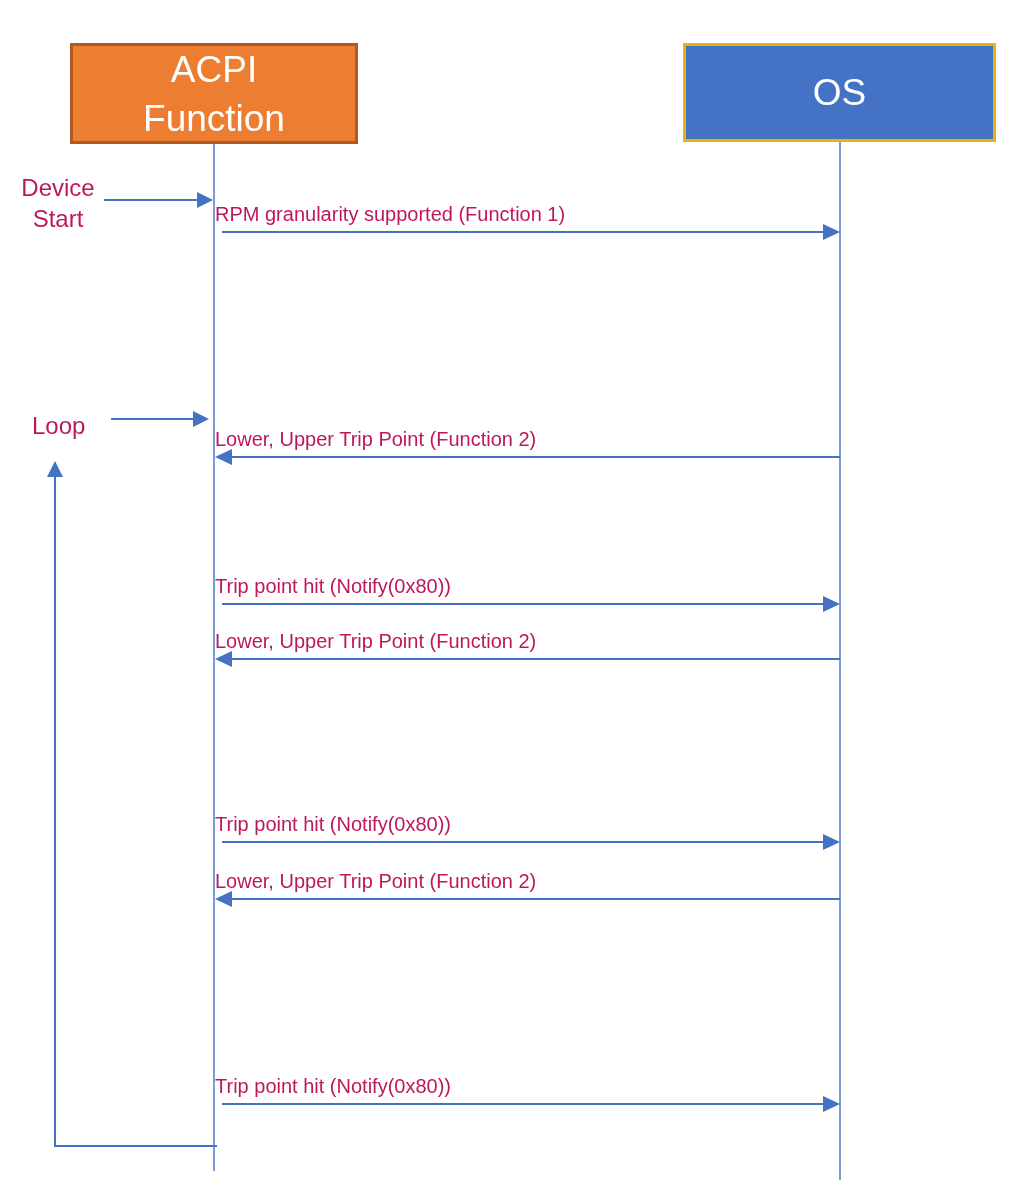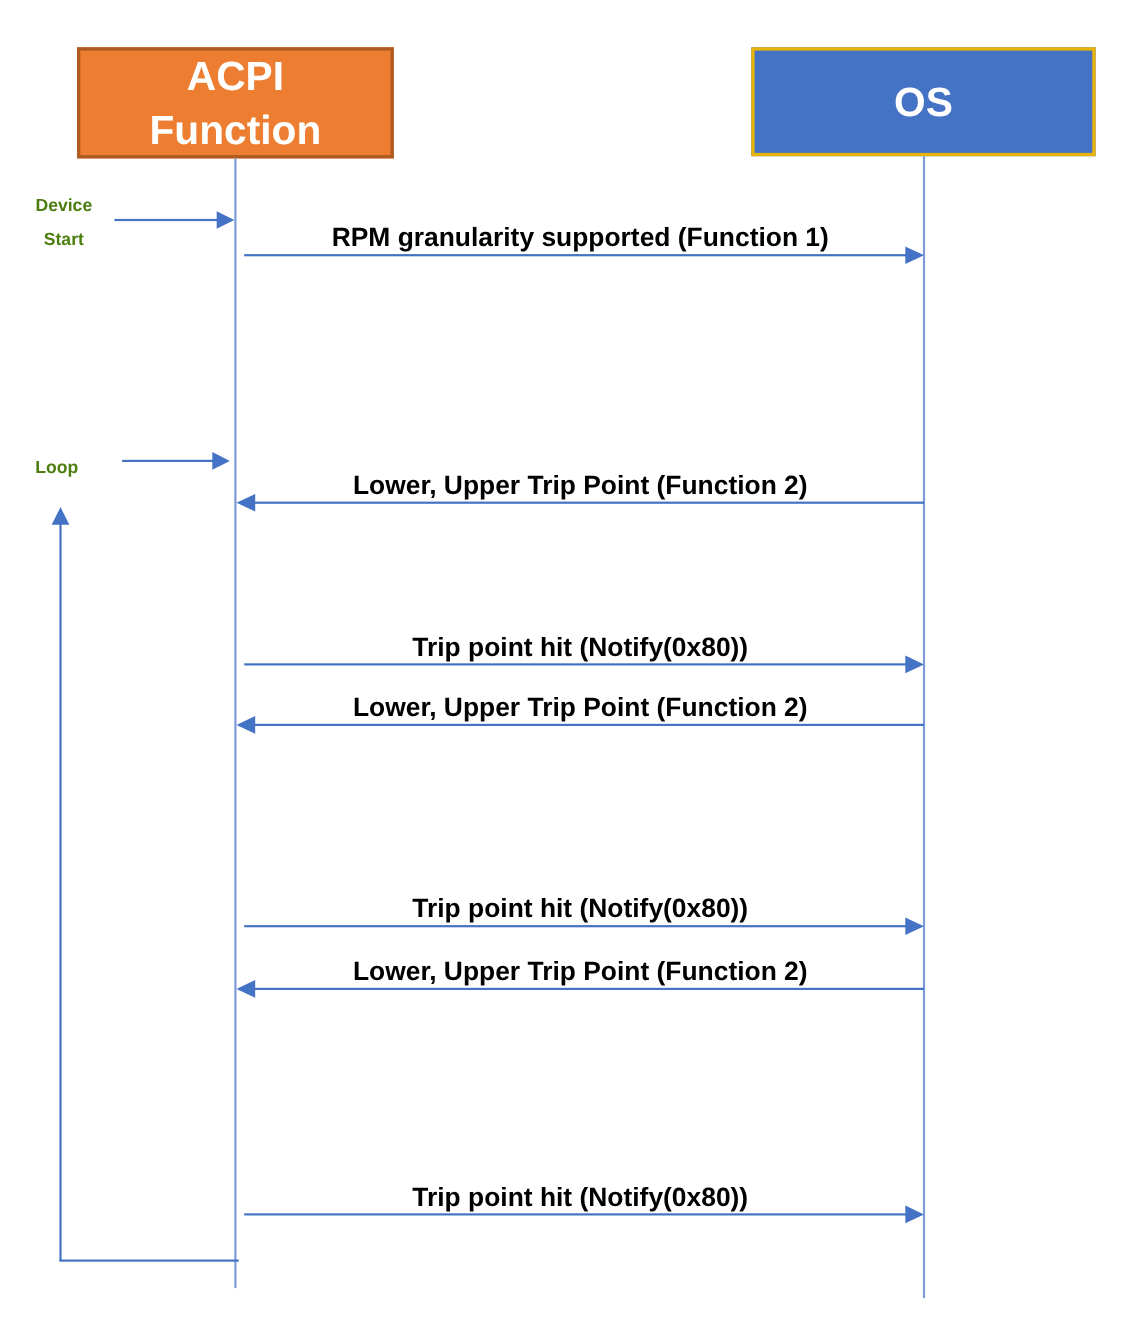--- a/index.html
+++ b/index.html
@@ -7,21 +7,20 @@
     padding: 0;
     background: #ffffff;
     font-family: "Liberation Sans", sans-serif;
   }
   .canvas {
     position: relative;
     width: 1031px;
     height: 1200px;
     background: #ffffff;
     overflow: hidden;
-    font-weight: bold;
   }
 
   
   .actor-box {
     position: absolute;
     box-sizing: border-box;
     display: flex;
     flex-direction: column;
     align-items: center;
     justify-content: center;
@@ -54,23 +53,22 @@
   
   .msg {
     position: absolute;
     left: 215px;
     width: 625px;
     height: 40px;
   }
   .msg-label {
     position: absolute;
     top: 0; left: 0; right: 0;
-    text-align: center;
-    font-size: 24px;
-    color: #000000;
+    font-size: 20px;
+    color: #be185d;
     white-space: nowrap;
   }
   .msg-line {
     position: absolute;
     top: 28px;
     height: 2px;
     background: #4472C4;
   }
   .dir-right .msg-line { left: 7px;  right: 16px; }
   .dir-left  .msg-line { left: 16px; right: 0; }
@@ -89,23 +87,23 @@
   .m3 { top: 428px; }
   .m4 { top: 575px; }
   .m5 { top: 630px; }
   .m6 { top: 813px; }
   .m7 { top: 870px; }
   .m8 { top: 1075px; }
 
   
   .side-label {
     position: absolute;
-    font-size: 16px;
+    font-size: 24px;
     line-height: 31px;
-    color: #4d7c0f;
+    color: #be185d;
     text-align: center;
   }
   .device-start-label { left: 12px; top: 172px; width: 92px; }
   .loop-label { left: 32px; top: 410px; width: auto; text-align: left; }
 
   .h-line {
     position: absolute;
     height: 2px;
     background: #4472C4;
   }

